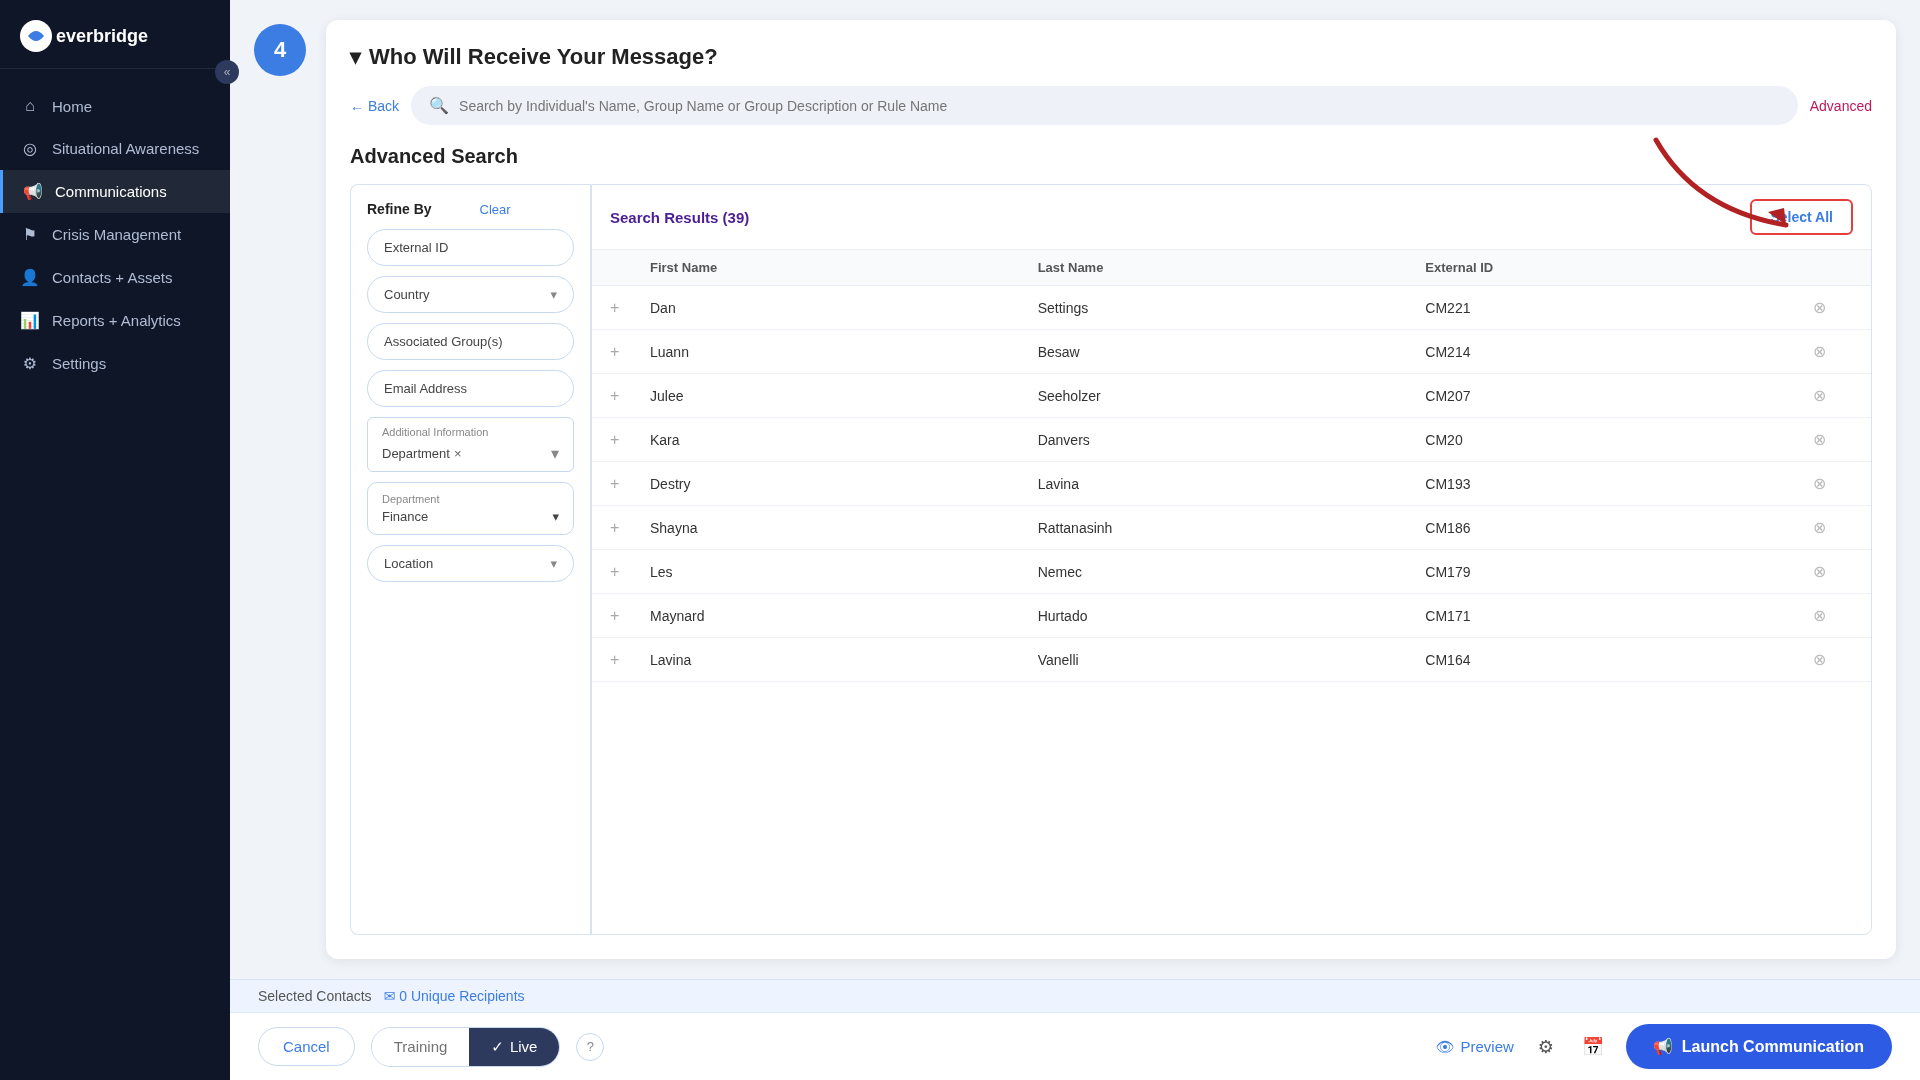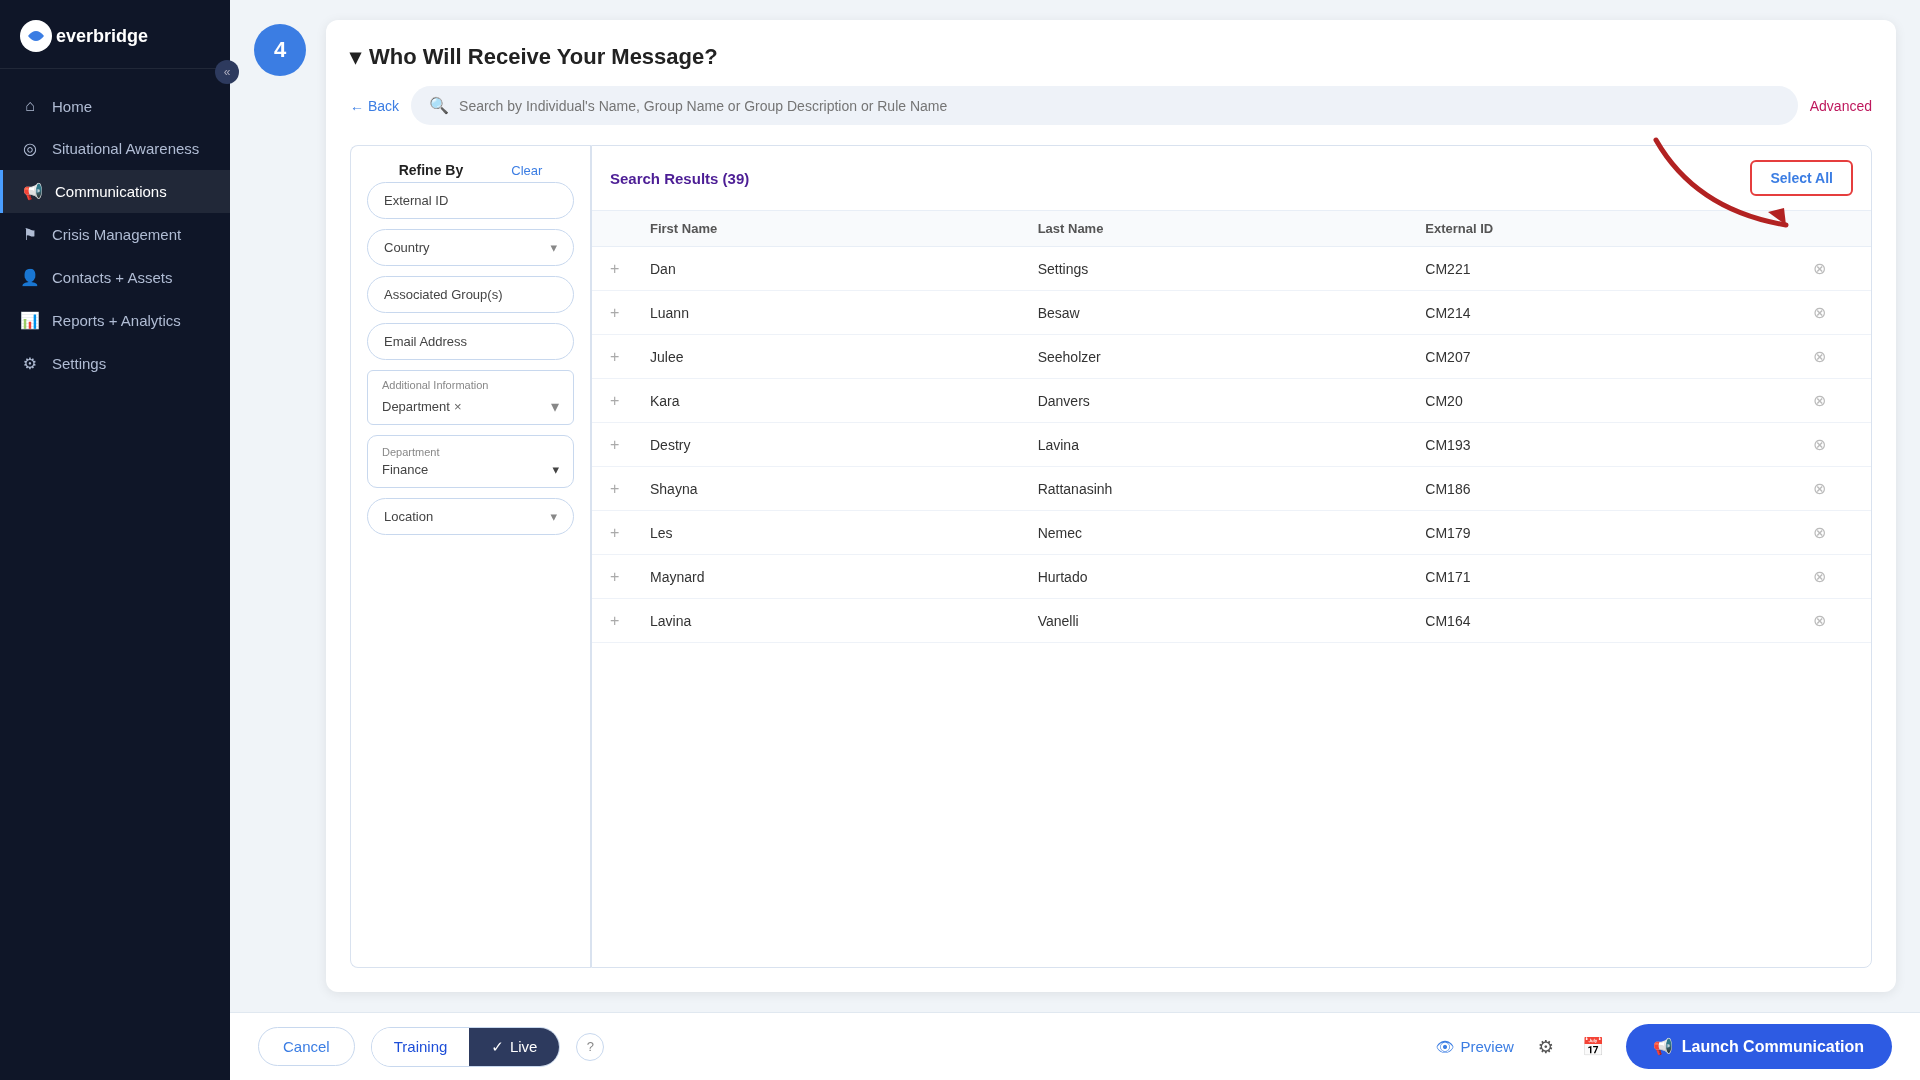--- a/index.html
+++ b/index.html
@@ -186,23 +186,23 @@
       flex-shrink: 0;
       border: 1px solid #d9e2ef;
       border-right: none;
       border-radius: 8px 0 0 8px;
       padding: 16px;
       overflow-y: auto;
       background: #fff;
     }
     .refine-header {
       display: flex;
-      justify-content: center;
-      align-items: center;
-      margin-bottom: 4px;
+      justify-content: flex-start;
+      align-items: center;
+      margin-bottom: 12px;
       gap: 48px;
     }
     .refine-header-title {
       font-weight: 600;
       color: #222;
       font-size: 14px;
     }
     .clear-btn {
       color: #3b7de3;
       font-size: 13px;
@@ -363,21 +363,21 @@
       border: 1.5px solid #c8d8ee;
       border-radius: 24px;
       overflow: hidden;
     }
     .mode-btn {
       padding: 10px 22px;
       font-size: 15px;
       cursor: pointer;
       background: #fff;
       border: none;
-      color: #1d4ed8;
+      color: #737373;
     }
     .mode-btn.active {
       background: #2d3a5e;
       color: #fff;
       display: flex;
       align-items: center;
       gap: 6px;
     }
     .help-icon {
       width: 28px;
@@ -514,20 +514,21 @@
           <span>←</span>
           <span>Back</span>
         </div>
         <div class="search-input-wrap">
           <span>🔍</span>
           <input type="text" placeholder="Search by Individual's Name, Group Name or Group Description or Rule Name" style="">
         </div>
         <span class="advanced-link">Advanced</span>
       </div>
 
+      <div class="advanced-search-title">Advanced Search</div>
 
       <div class="advanced-body">
 
         <div class="refine-panel">
           <div class="refine-header">
             <span class="refine-header-title">Refine By</span>
             <button class="clear-btn">Clear</button>
           </div>
 
           <div class="filter-field">
@@ -658,20 +659,27 @@
 
       <div class="arrow-annotation">
         <svg width="200" height="120" viewBox="0 0 200 120">
           <path d="M 40 10 Q 80 80 170 95" stroke="#b22222" stroke-width="5" fill="none" stroke-linecap="round"></path>
           <polygon points="170,95 152,82 168,78" fill="#b22222"></polygon>
         </svg>
       </div>
     </div>
   </div>
 
+  <div class="selected-bar">
+    <span class="selected-bar-title">Selected Contacts</span>
+    <span>
+      <span>✉</span>
+      <span>0 Unique Recipients</span>
+    </span>
+  </div>
 
   <div class="bottom-bar">
     <button class="cancel-btn">Cancel</button>
 
     <div class="mode-group">
       <button class="mode-btn">Training</button>
       <button class="mode-btn active">
         <span>✓</span>
         <span>Live</span>
       </button>

